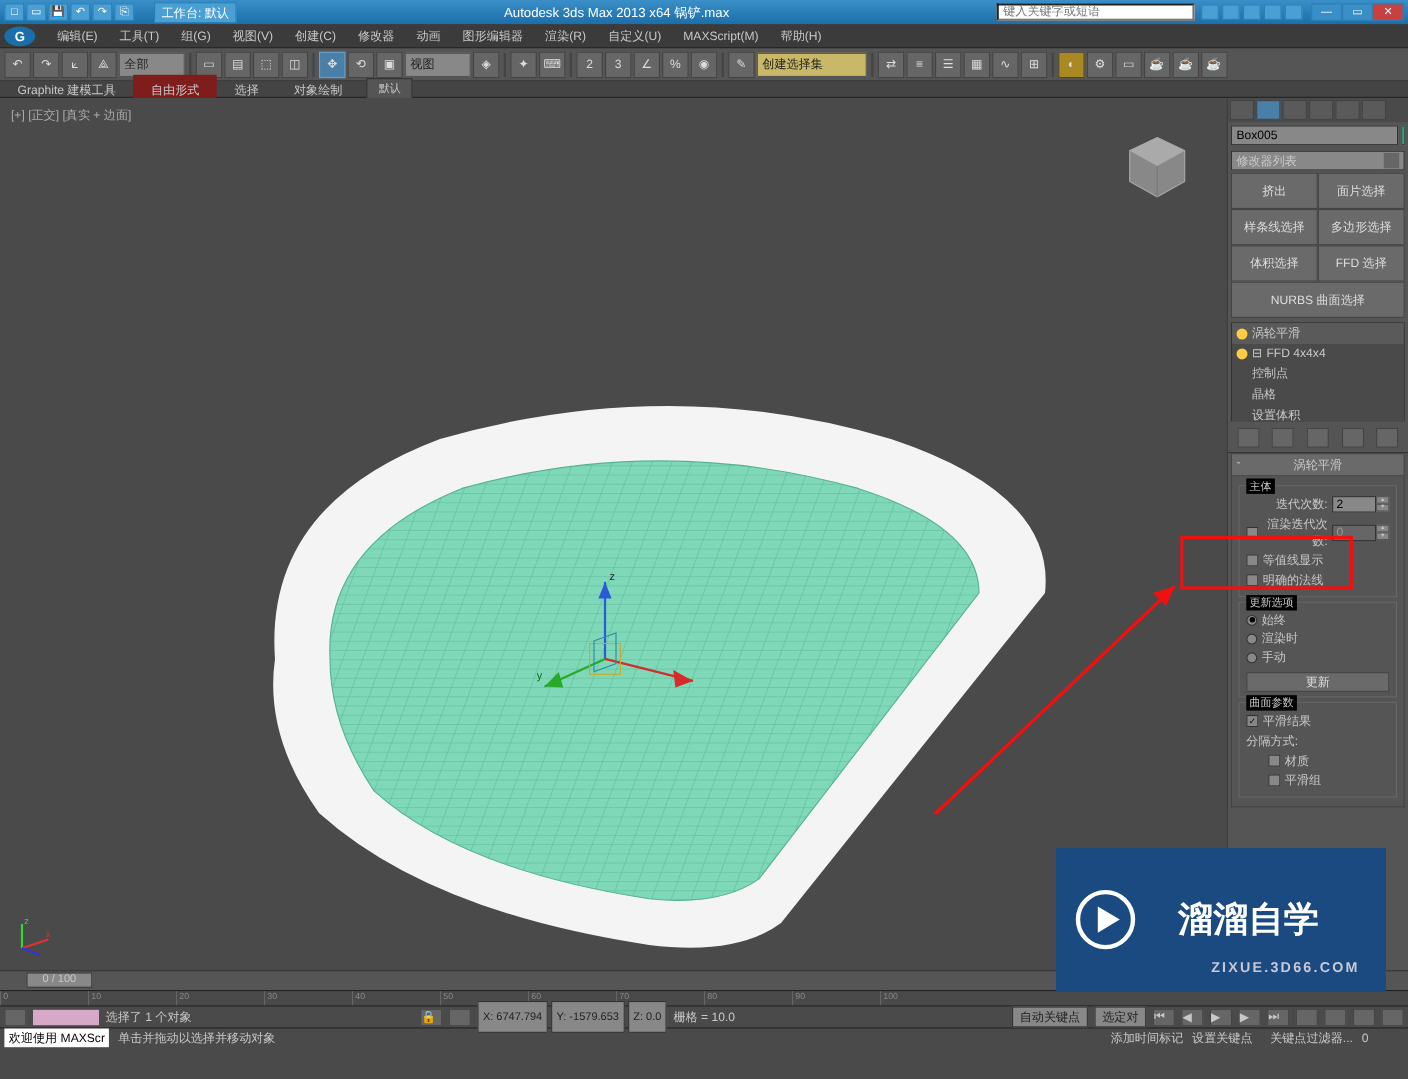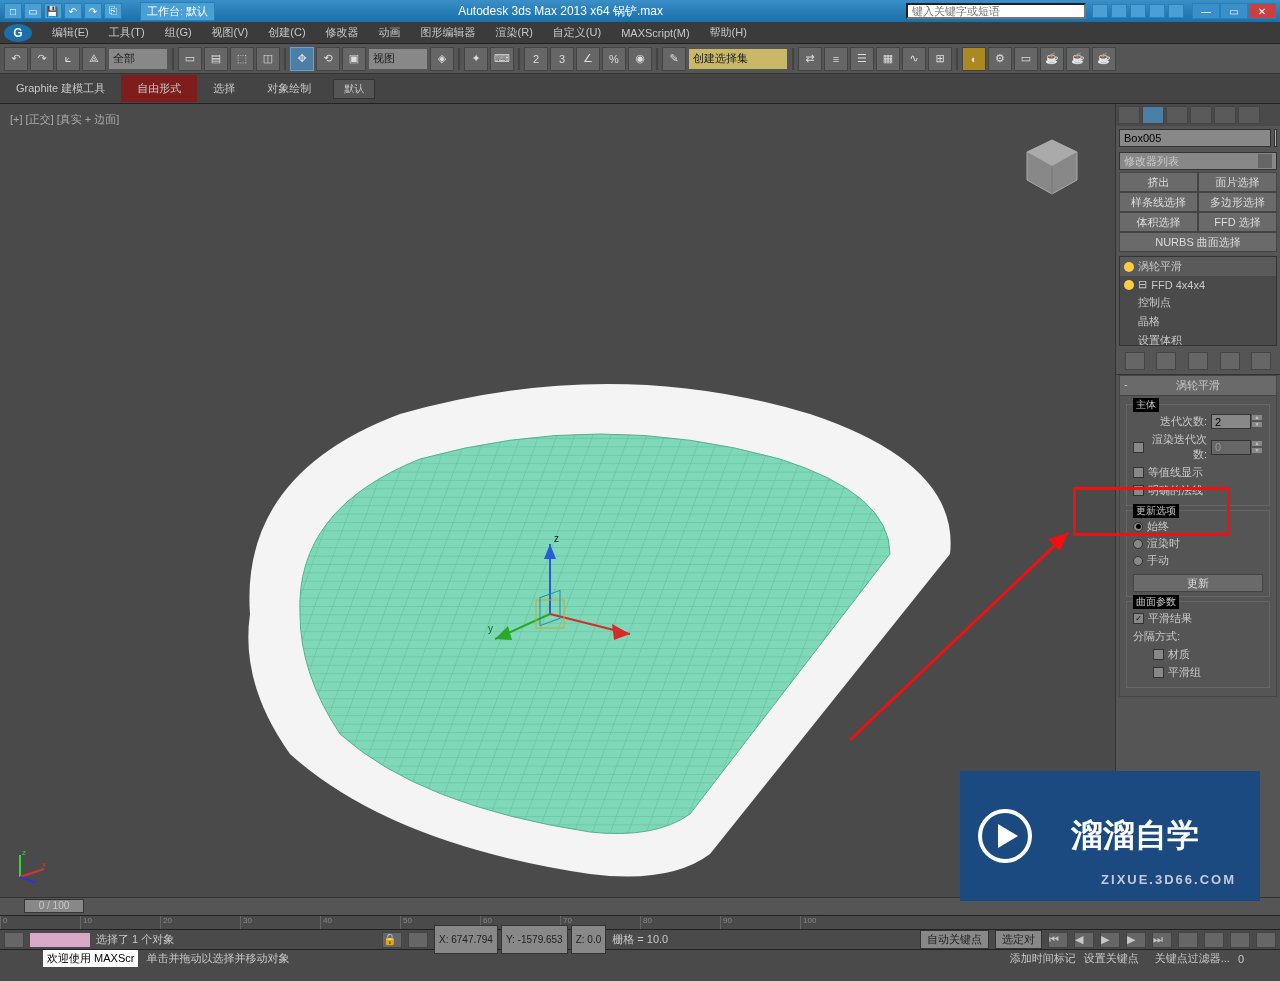--- a/index.html
+++ b/index.html
@@ -18,40 +18,40 @@
 .menubar { height:22px; background:#3b3b3b; border-bottom:1px solid #222; display:flex; align-items:center; padding:0 4px; }
 .menubar .logo { width:28px; height:18px; background:#1a6faa; border-radius:50%; margin-right:10px; display:flex; align-items:center; justify-content:center; color:#fff; font-size:12px; font-weight:bold; }
 .menubar .mi { padding:3px 10px; cursor:pointer; }
 .toolbar { height:30px; background:#555; border-bottom:1px solid #333; display:flex; align-items:center; padding:0 4px; gap:2px; }
 .tbtn { width:24px; height:24px; background:#666; border:1px solid #444; display:flex; align-items:center; justify-content:center; font-size:11px; color:#ddd; cursor:pointer; }
 .tbtn.active { background:#4a7fa8; border-color:#6a9fc8; }
 .tbtn.yellow { background:#aa8822; }
 .tsep { width:2px; height:22px; background:#444; margin:0 2px; }
 .tdrop { height:22px; background:#888; border:1px solid #555; color:#222; padding:0 4px; font-size:11px; display:flex; align-items:center; min-width:60px; }
 .tdrop.yellow { background:#c8b868; }
-.ribbon { height:30px; background:#444; border-bottom:1px solid #222; display:flex; align-items:center; }
+.ribbon { height:15px; background:#444; border-bottom:1px solid #222; display:flex; align-items:center; }
 .ribbon .tab { padding:6px 16px; cursor:pointer; }
 .ribbon .tab.active { background:#7f1d1d; }
 .ribbon .dd { margin-left:6px; background:#555; padding:2px 10px; border:1px solid #333; font-size:10px; }
 .main { display:flex; height:calc(100% - 22px - 22px - 30px - 30px - 38px - 18px - 14px - 14px); }
 .viewport { flex:1; background:#4a4a4a; position:relative; }
 .vplabel { position:absolute; top:8px; left:10px; font-size:11px; color:#aaa; }
 .vpcube { position:absolute; top:30px; right:30px; width:66px; height:66px; }
 .model { position:absolute; left:190px; top:250px; width:780px; height:550px; }
 .gizaxis { position:absolute; left:12px; bottom:12px; width:40px; height:40px; }
 .rpanel { width:165px; background:#555; border-left:1px solid #333; display:flex; flex-direction:column; overflow:hidden; }
 .rpanel .cmdrow { height:22px; background:#4a4a4a; display:flex; align-items:center; gap:2px; padding:0 2px; }
 .rpanel .cmdrow span { width:22px; height:18px; background:#5a5a5a; border:1px solid #444; }
 .rpanel .objname { display:flex; padding:3px; gap:3px; }
 .rpanel .objname input { flex:1; background:#888; border:1px solid #333; height:18px; padding:0 4px; font-size:11px; }
 .rpanel .objname .sw { width:18px; height:18px; background:#3aefa8; border:1px solid #333; }
 .rpanel .modsel { margin:2px 3px; height:18px; background:#888; border:1px solid #333; padding:0 4px; display:flex; align-items:center; justify-content:space-between; }
 .rpanel .modsel .arr { width:14px; height:14px; background:#666; }
 .rpanel .btnrow { display:flex; margin:0 3px; gap:0; }
-.rpanel .btnrow button { flex:1; height:20px; background:#6a6a6a; border:1px solid #444; color:#ddd; font-size:11px; cursor:pointer; }
+.rpanel .btnrow button { flex:1; height:33px; background:#6a6a6a; border:1px solid #444; color:#ddd; font-size:11px; cursor:pointer; }
 .rpanel .stack { margin:4px 3px 2px; border:1px solid #333; background:#4a4a4a; height:90px; overflow:auto; font-size:11px; }
 .rpanel .stack .row { padding:2px 4px; display:flex; align-items:center; gap:4px; }
 .rpanel .stack .row.sel { background:#5a5a5a; }
 .rpanel .stack .bulb { width:10px; height:10px; background:#ffcc44; border-radius:50%; }
 .rpanel .stack .ind { padding-left:18px; }
 .rpanel .stackbtns { display:flex; justify-content:space-around; padding:4px 3px; border-bottom:1px solid #333; }
 .rpanel .stackbtns span { width:20px; height:18px; background:#666; border:1px solid #444; }
 .rpanel .roll { margin:0 3px; }
 .rpanel .rollhdr { background:#6a6a6a; border:1px solid #444; padding:2px 4px; text-align:center; font-size:11px; position:relative; }
 .rpanel .rollhdr .pm { position:absolute; left:4px; }
@@ -77,21 +77,21 @@
 .ruler { height:14px; background:#4a4a4a; border-top:1px solid #222; display:flex; font-size:8px; overflow:hidden; }
 .ruler span { width:80px; border-left:1px solid #666; padding-left:2px; color:#888; }
 .status1 { height:20px; background:#4a4a4a; border-top:1px solid #222; display:flex; align-items:center; padding:0 4px; gap:6px; font-size:11px; }
 .status1 .pink { width:60px; height:14px; background:#d8a8c8; }
 .status1 .sel { flex:0 0 280px; }
 .status1 .coord { display:flex; gap:3px; }
 .status1 .coord span { background:#888; border:1px solid #333; padding:0 4px; height:29px; display:flex; align-items:center; font-size:10px; color:#222; }
 .status1 .ak { background:#888; color:#222; padding:1px 6px; border:1px solid #333; }
 .status1 .sbtn { width:20px; height:16px; background:#666; border:1px solid #444; }
 .status2 { height:18px; background:#4a4a4a; border-top:1px solid #222; display:flex; align-items:center; padding:0 4px; font-size:11px; gap:8px; }
-.status2 .wel { background:#fff; color:#000; padding:1px 4px;margin-left:39px; }
+.status2 .wel { background:#fff; color:#000; padding:1px 4px; }
 .watermark { position:absolute; right:20px; bottom:80px; width:300px; height:130px; background:#1a4a7f; display:flex; align-items:center; justify-content:center; color:#fff; font-size:32px; font-weight:bold; }
 .watermark .sub { position:absolute; bottom:14px; right:24px; font-size:13px; color:#c8c8d8; letter-spacing:2px;margin-top:32px; }
 .watermark .icon { position:absolute; left:18px; width:54px; height:54px; border:4px solid #fff; border-radius:50%; display:flex; align-items:center; justify-content:center; }
 .watermark .icon::after { content:""; width:0; height:0; border-left:20px solid #fff; border-top:12px solid transparent; border-bottom:12px solid transparent; margin-left:5px; }
 </style>
 </head>
 <body>
 
 <div class="titlebar">
   <div class="qat">

